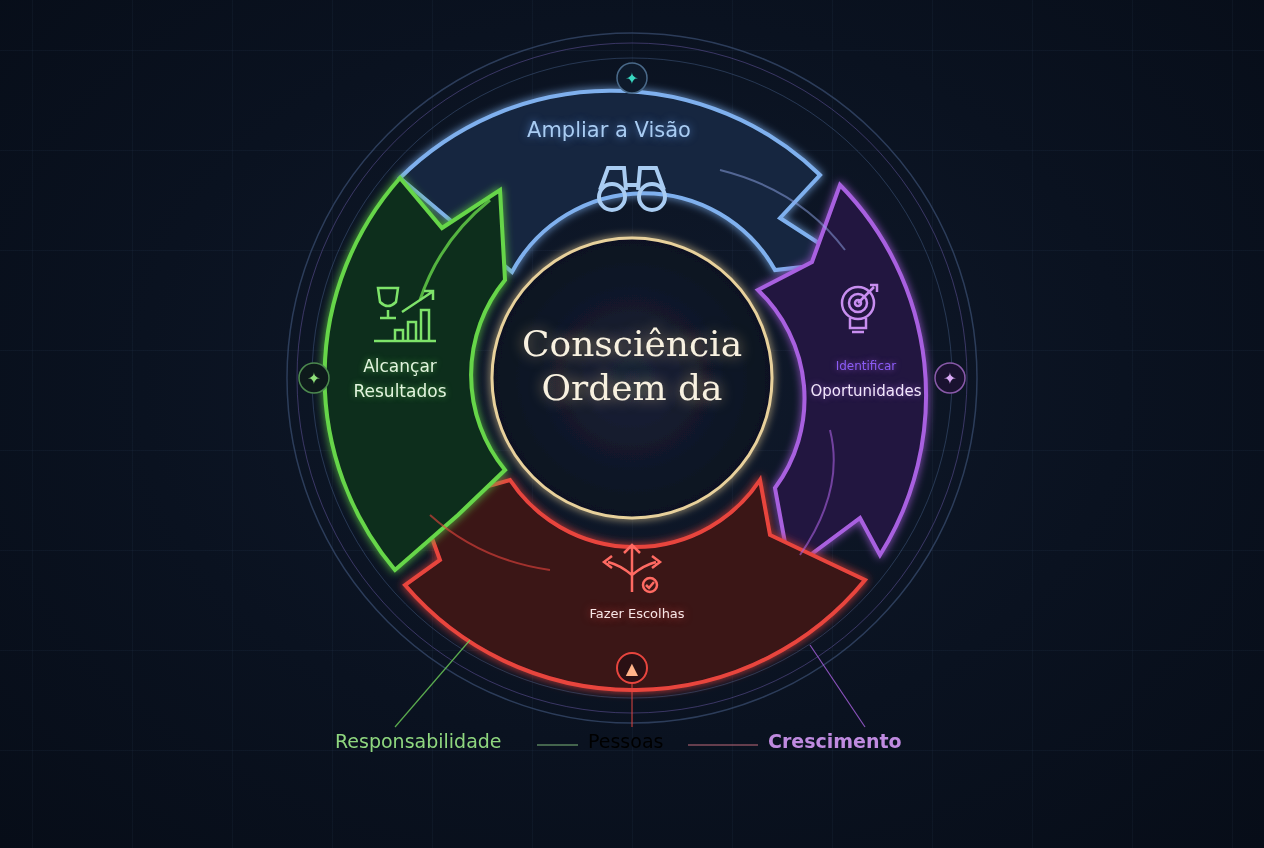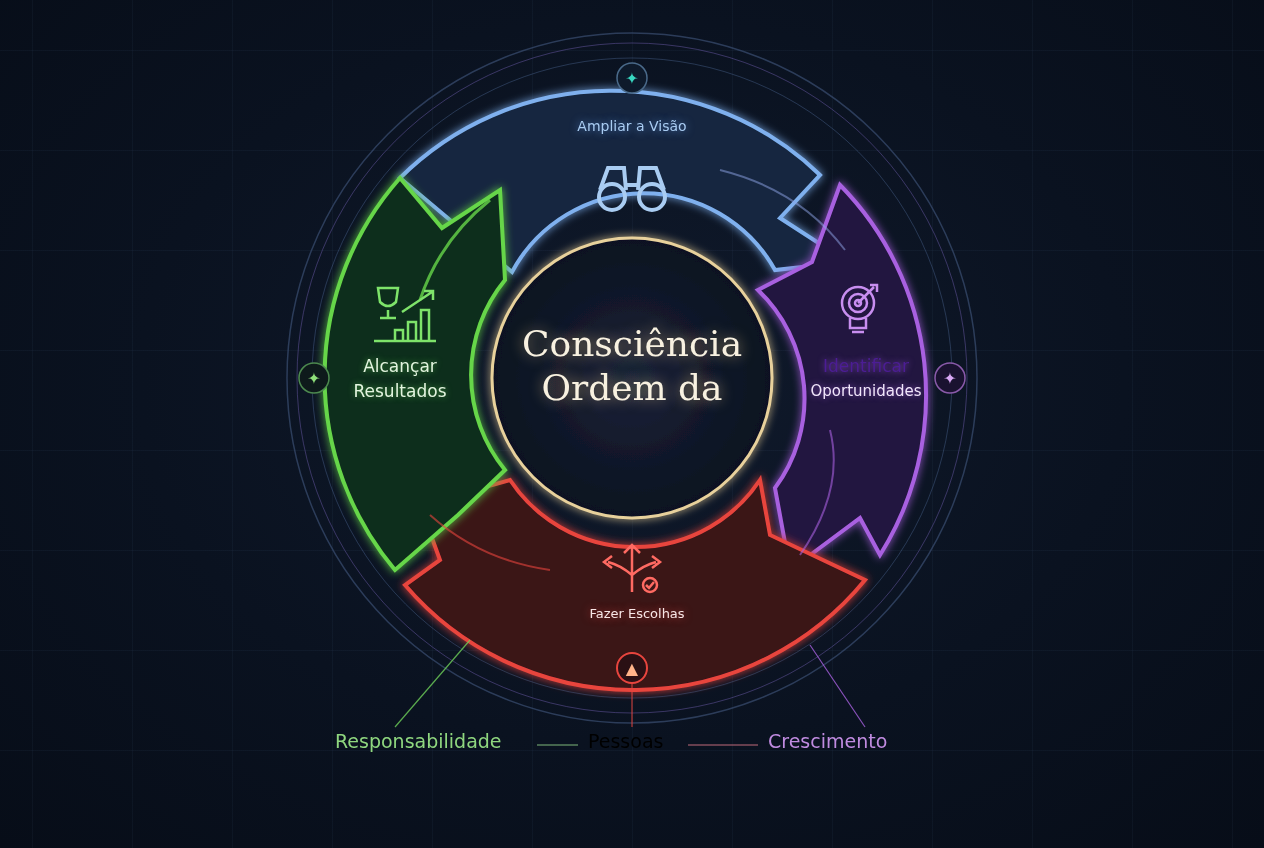--- a/index.html
+++ b/index.html
@@ -12,32 +12,32 @@
   .grid {
     position:absolute; inset:0;
     background-image:
       linear-gradient(rgba(90,120,160,0.07) 1px, transparent 1px),
       linear-gradient(90deg, rgba(90,120,160,0.07) 1px, transparent 1px);
     background-size: 100px 100px;
     background-position: 32px 50px;
   }
   svg.diagram { position:absolute; left:0; top:0; }
   .label { position:absolute; text-align:center; white-space:nowrap; }
-  .title-top { left:632px; top:118px; transform:translateX(-50%); font-size:14px; color:#a9ccf2; text-shadow:0 0 8px rgba(110,170,255,0.7); }
+  .title-top { left:609px; top:118px; transform:translateX(-50%); font-size:21px; color:#a9ccf2; text-shadow:0 0 8px rgba(110,170,255,0.7); }
   .title-left { left:400px; top:354px; transform:translateX(-50%); font-size:17px; line-height:25px; color:#e3f4df; text-shadow:0 0 6px rgba(110,230,90,0.6); }
   .title-right { left:866px; top:354px; transform:translateX(-50%); line-height:25px; color:#f1e6fb; text-shadow:0 0 6px rgba(190,110,255,0.6); }
-  .title-right .l1 { font-size:17px; color:#4c1d95; display:block; }
+  .title-right .l1 { font-size:12px; color:#8b5cf6; display:block; }
   .title-right .l2 { font-size:15px; display:block; }
   .title-bottom { left:637px; top:606px; transform:translateX(-50%); font-size:13px; color:#f7e6e6; text-shadow:0 0 8px rgba(255,80,80,0.6); }
   .center-title { left:632px; top:322px; transform:translateX(-50%); font-family:"DejaVu Serif", serif; font-size:36px; line-height:44px; color:#f8f1e0; text-shadow:0 0 14px rgba(255,220,140,0.6); }
   .legend { position:absolute; top:730px; left:0; width:1264px; height:30px; }
   .legend span { position:absolute; font-size:19px; top:0; }
   .lg-resp { left:325px; color:#8fd77f;margin-left:10px; }
   .lg-pess { left:588px; color:#000000; }
-  .lg-cres { left:768px; color:#c08be0; }
+  .lg-cres { left:768px; color:#c08be0;font-weight:bold; }
 </style>
 </head>
 <body>
 
 <div class="grid"></div>
 
 <svg class="diagram" width="1264" height="848" viewBox="0 0 1264 848">
   <defs>
     <filter id="glow" x="-20%" y="-20%" width="140%" height="140%">
       <feGaussianBlur stdDeviation="4" result="b"></feGaussianBlur>

